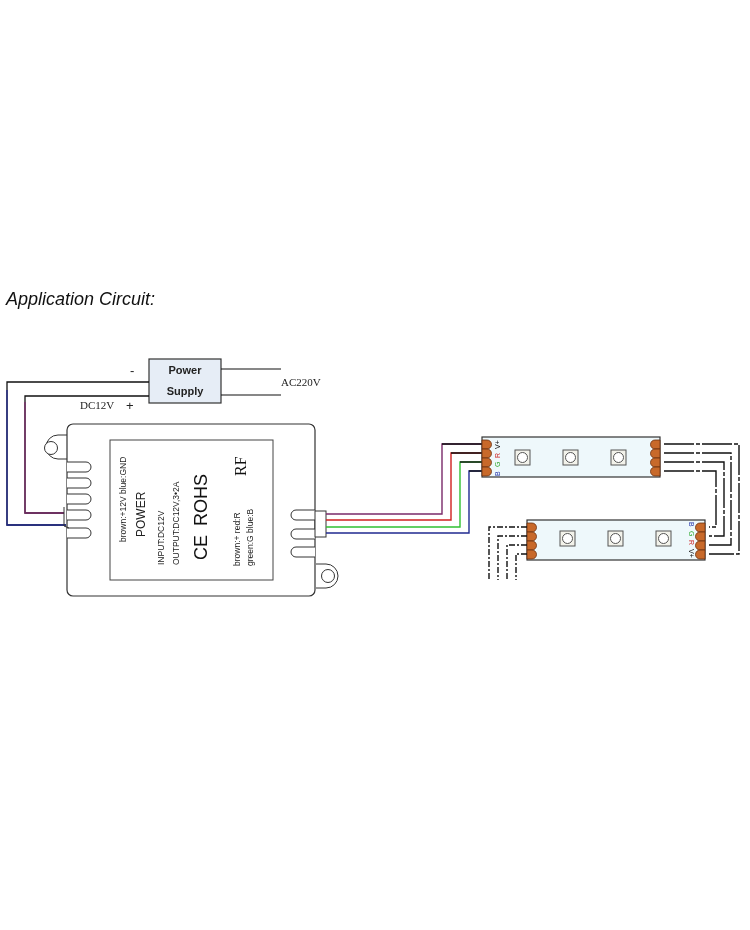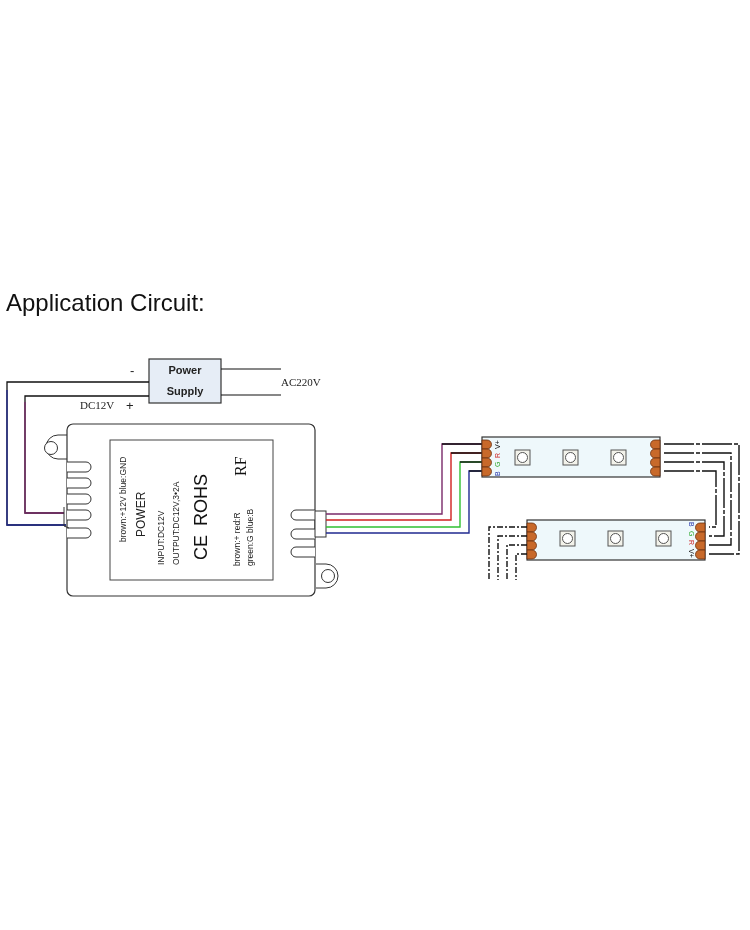--- a/index.html
+++ b/index.html
@@ -1,17 +1,17 @@
 <!DOCTYPE html>
 <html><head>
 <meta charset="utf-8">
 <style>
   html, body { margin:0; padding:0; background:#ffffff; }
   body { width:750px; height:930px; position:relative; overflow:hidden; font-family:"Liberation Sans", sans-serif; }
-  .title { position:absolute; left:6px; top:289px; font-family:"Liberation Sans", sans-serif; font-size:24px; color:#111; }
+  .title { position:absolute; left:6px; top:289px; font-family:"Liberation Sans", sans-serif; font-size:18px; color:#111;font-style:italic; }
   svg { position:absolute; left:0; top:0; }
   .serif { font-family:"Liberation Serif", serif; }
   .sans { font-family:"Liberation Sans", sans-serif; }
 </style>
 </head>
 <body>
 
 <div class="title">Application Circuit:</div>
 
 <svg width="750" height="930" viewBox="0 0 750 930">

